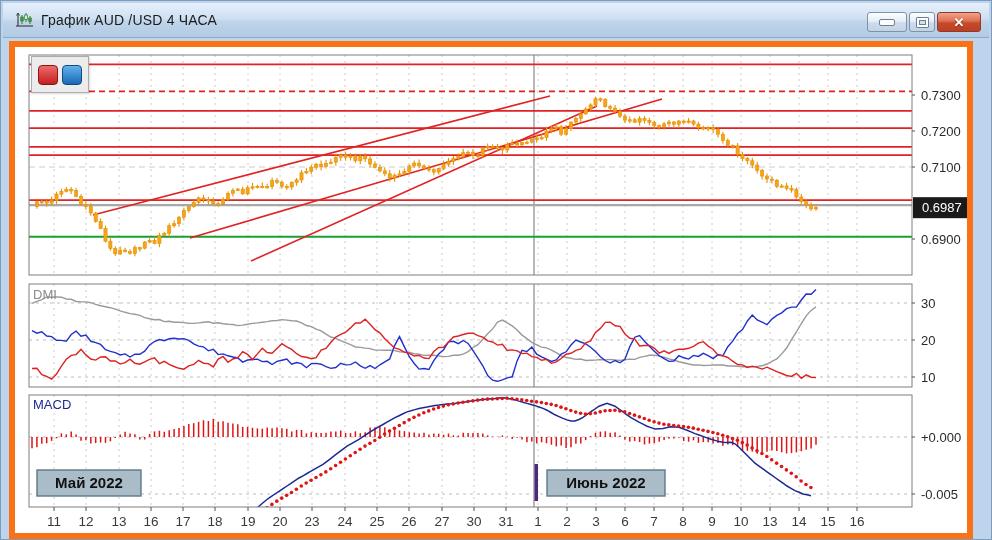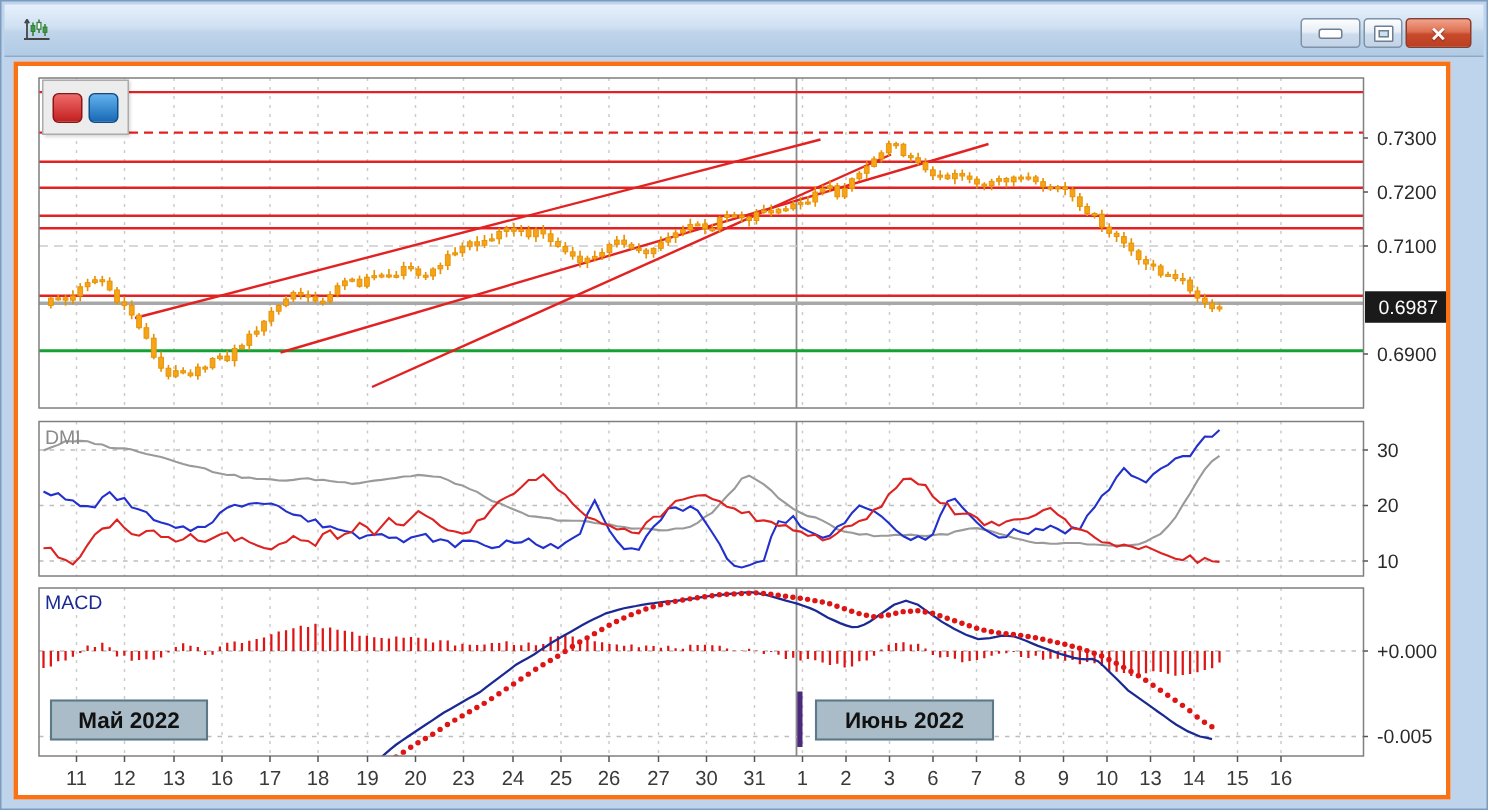--- a/index.html
+++ b/index.html
@@ -12,21 +12,21 @@
   .winbtns{position:absolute;right:8px;top:9px;display:flex;gap:2px;}
   .wbtn{height:20px;border:1px solid #7e93a8;border-radius:3px;box-sizing:border-box;
     background:linear-gradient(#fdfeff 0%,#e7eef6 45%,#cddced 55%,#c3d3e6 100%);
     display:flex;align-items:center;justify-content:center;cursor:pointer;}
   .wbtn.min{width:40px;} .wbtn.max{width:26px;} 
   .wbtn.close{width:44px;border-color:#8e3b2a;background:linear-gradient(#f0a38b 0%,#dd6f50 45%,#c74a2c 55%,#bc3f22 100%);}
   .glyph-min{width:14px;height:5px;background:#fff;border:1px solid #6d7f91;border-radius:2px;}
   .glyph-max{width:11px;height:9px;background:#fff;border:1px solid #6d7f91;border-radius:1px;display:flex;align-items:center;justify-content:center;}
   .glyph-max i{display:block;width:5px;height:3px;background:#cfe0f0;border:1px solid #6d7f91;}
   .glyph-close{color:#fff;font-size:13px;font-weight:bold;text-shadow:0 1px 1px #7c2413;line-height:1;}
-  .client{position:absolute;left:8px;top:40px;width:952px;height:486px;background:#ffffff;border:3px solid #f97316;box-sizing:content-box;}
+  .client{position:absolute;left:8px;top:40px;width:952px;height:486px;background:#ffffff;border:6px solid #f97316;box-sizing:content-box;}
   .client svg{position:absolute;left:0;top:0;}
   .mini-toolbar{position:absolute;left:16px;top:9px;width:56px;height:35px;background:#ececec;border:1px solid #ababab;
     box-shadow:1px 1px 2px rgba(0,0,0,.15);display:flex;align-items:center;justify-content:center;gap:4px;z-index:5;}
   .sqbtn{width:20px;height:20px;border-radius:4px;cursor:pointer;box-sizing:border-box;}
   .sqbtn.red{background:linear-gradient(#ef6a6a,#c31f1f);border:1px solid #8d1414;}
   .sqbtn.blue{background:linear-gradient(#62b2ee,#1868b6);border:1px solid #0f4c86;}
   text{font-family:"Liberation Sans",sans-serif;}
 </style>
 </head>
 <body>
@@ -40,20 +40,21 @@
         <line x1="3" y1="2" x2="1.5" y2="4.5" stroke="#444" stroke-width="1"></line>
         <line x1="3" y1="2" x2="4.5" y2="4.5" stroke="#444" stroke-width="1"></line>
         <line x1="7" y1="4" x2="7" y2="13" stroke="#2f7d33" stroke-width="1"></line>
         <rect x="5.7" y="6" width="2.6" height="4" fill="#3f9a43" stroke="#2f7d33" stroke-width="0.6"></rect>
         <line x1="11" y1="2" x2="11" y2="11" stroke="#2f7d33" stroke-width="1"></line>
         <rect x="9.7" y="4" width="2.6" height="4.5" fill="#eef6ee" stroke="#2f7d33" stroke-width="0.8"></rect>
         <line x1="15" y1="5" x2="15" y2="13" stroke="#2f7d33" stroke-width="1"></line>
         <rect x="13.7" y="7" width="2.6" height="3.6" fill="#3f9a43" stroke="#2f7d33" stroke-width="0.6"></rect>
       </svg>
     </span>
+    <span class="title-text">График AUD /USD  4 ЧАСА</span>
     <span class="winbtns">
       <span class="wbtn min">
           <span class="glyph-min"></span>
         </span>
       <span class="wbtn max">
           <span class="glyph-max">
             <i></i>
           </span>
         </span>
       <span class="wbtn close">

